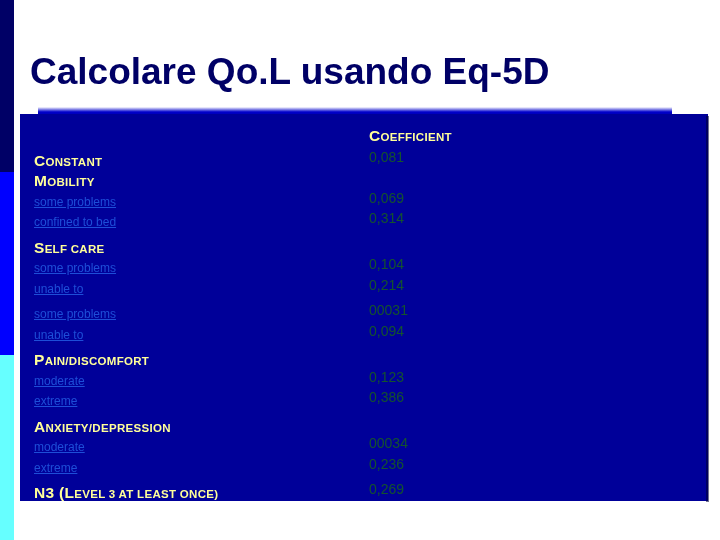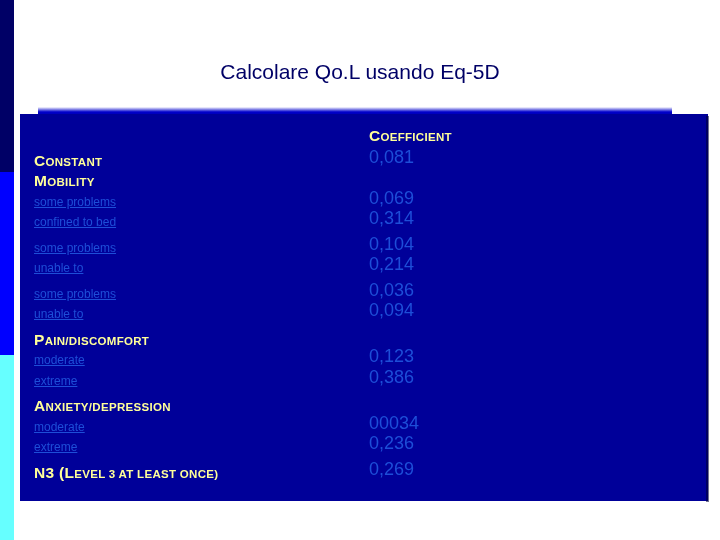--- a/index.html
+++ b/index.html
@@ -34,26 +34,25 @@
   .edge-seg-3 { top: 355px; height: 185px; background: #66ffff; }
 
   
   #title {
     position: absolute;
     left: 30px;
     top: 50px;
     width: 660px;
     height: 48px;
     color: #000066;
-    font-size: 21px;
-    font-weight: normal;
+    font-size: 37px;
+    font-weight: bold;
     letter-spacing: 0px;
     line-height: 44px;
     white-space: nowrap;
-    text-align: center;
   }
 
   
   #accent-bar {
     position: absolute;
     left: 38px;
     top: 107px;
     width: 634px;
     height: 9px;
     background: linear-gradient(to bottom, #ffffff 0%, #0000cc 55%, #0000aa 100%);
@@ -91,22 +90,22 @@
   }
   .label {
     position: absolute;
     left: 0;
     top: 4px;
   }
   .value {
     position: absolute;
     left: 335px;
     top: 0;
-    color: #1d4ed8;
-    font-size: 18px;
+    color: #14532d;
+    font-size: 14px;
   }
   
   .label.plain {
     color: #1d4ed8;
     font-size: 12px;
     text-decoration: underline;
   }
   
   .label.head {
     color: #ffff99;
@@ -153,31 +152,35 @@
       <div class="row">
         <div class="label plain">some problems</div>
         <div class="value">0,069</div>
       </div>
       <div class="row">
         <div class="label plain">confined to bed</div>
         <div class="value">0,314</div>
       </div>
       <div class="spacer"></div>
       <div class="row">
+        <div class="label head"><span class="cap">S</span><span>elf care</span></div>
+        <div class="value"></div>
+      </div>
+      <div class="row">
         <div class="label plain">some problems</div>
         <div class="value">0,104</div>
       </div>
       <div class="row">
         <div class="label plain">unable to</div>
         <div class="value">0,214</div>
       </div>
       <div class="spacer"></div>
       <div class="row">
         <div class="label plain">some problems</div>
-        <div class="value">0,036</div>
+        <div class="value">00031</div>
       </div>
       <div class="row">
         <div class="label plain">unable to</div>
         <div class="value">0,094</div>
       </div>
       <div class="spacer"></div>
       <div class="row">
         <div class="label head"><span class="cap">P</span><span>ain/discomfort</span></div>
         <div class="value"></div>
       </div>

